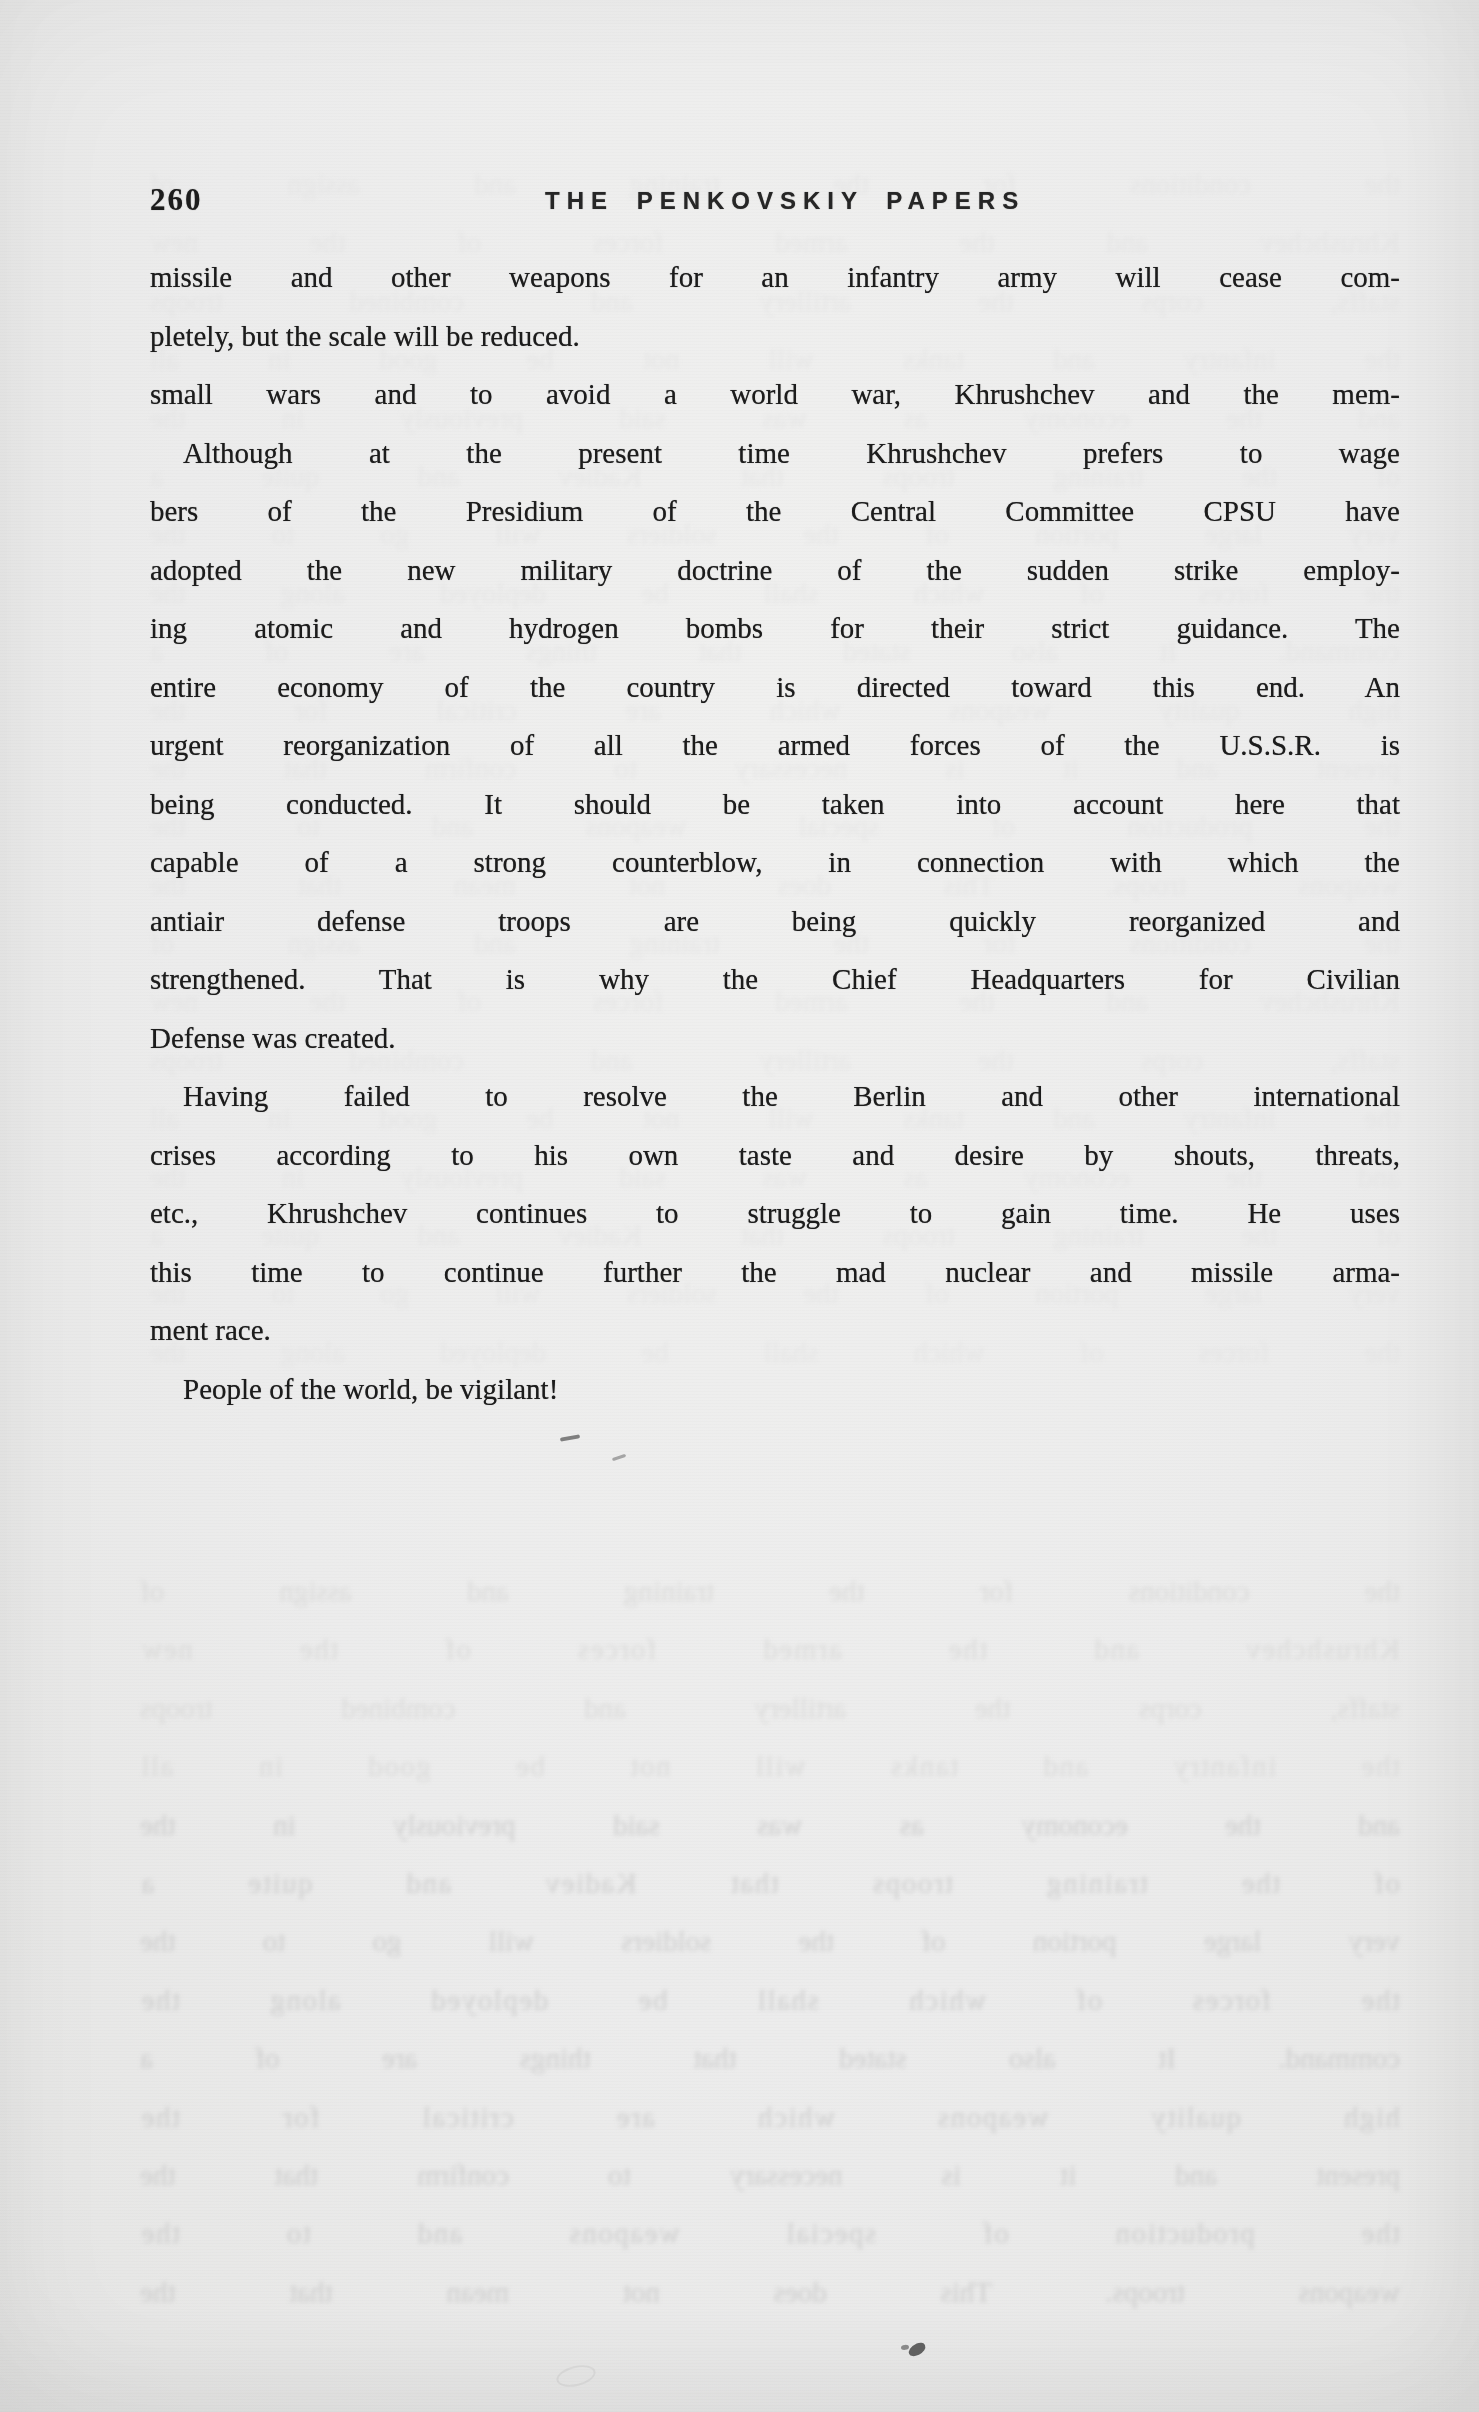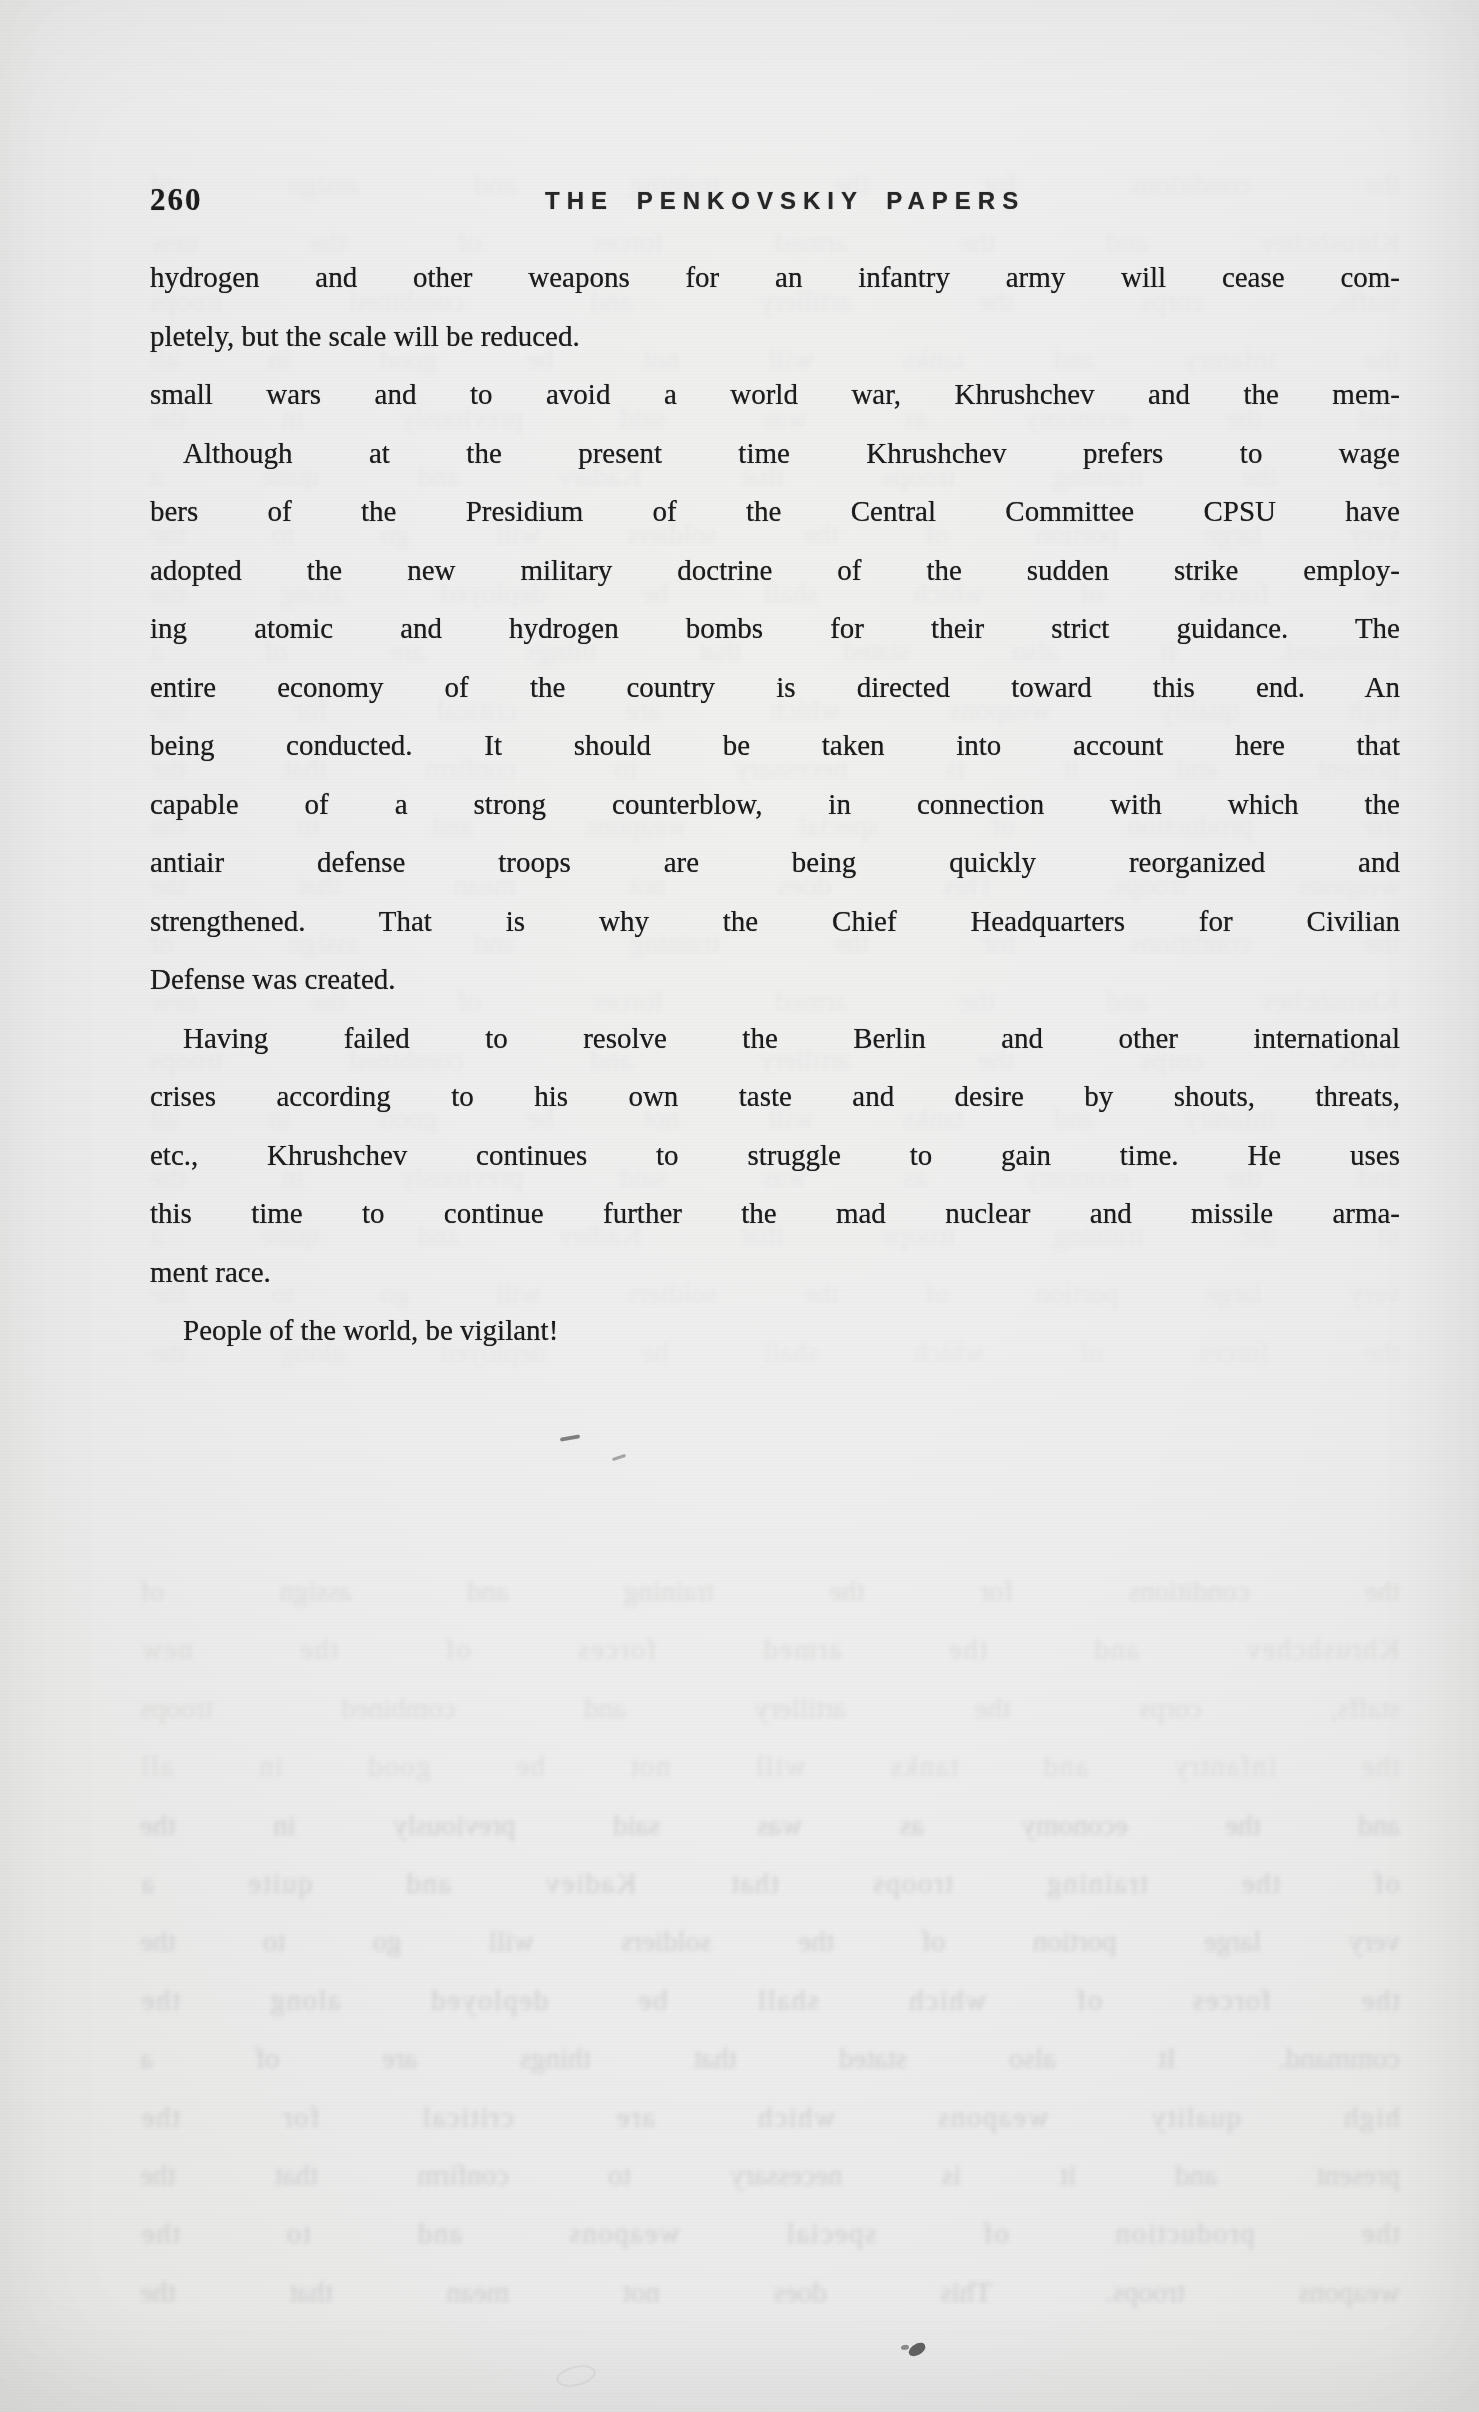--- a/index.html
+++ b/index.html
@@ -144,28 +144,29 @@
       <div class="gline">very large portion of the soldiers will go to the</div>
       <div class="gline">the forces of which shall be deployed along the</div>
     </div>
 
   <div class="header">
     <span class="page-number">260</span>
     <span class="running-head">THE PENKOVSKIY PAPERS</span>
   </div>
 
   <div class="textblock">
-      <div class="line">hydrogen and other weapons for an infantry army will cease com-</div>
+      <div class="line">missile and other weapons for an infantry army will cease com-</div>
       <div class="line last">pletely, but the scale will be reduced.</div>
       <div class="line">small wars and to avoid a world war, Khrushchev and the mem-</div>
       <div class="line indent">Although at the present time Khrushchev prefers to wage</div>
       <div class="line">bers of the Presidium of the Central Committee CPSU have</div>
       <div class="line">adopted the new military doctrine of the sudden strike employ-</div>
       <div class="line">ing atomic and hydrogen bombs for their strict guidance. The</div>
       <div class="line">entire economy of the country is directed toward this end. An</div>
+      <div class="line">urgent reorganization of all the armed forces of the U.S.S.R. is</div>
       <div class="line">being conducted. It should be taken into account here that</div>
       <div class="line">capable of a strong counterblow, in connection with which the</div>
       <div class="line">antiair defense troops are being quickly reorganized and</div>
       <div class="line">strengthened. That is why the Chief Headquarters for Civilian</div>
       <div class="line last">Defense was created.</div>
       <div class="line indent">Having failed to resolve the Berlin and other international</div>
       <div class="line">crises according to his own taste and desire by shouts, threats,</div>
       <div class="line">etc., Khrushchev continues to struggle to gain time. He uses</div>
       <div class="line">this time to continue further the mad nuclear and missile arma-</div>
       <div class="line last">ment race.</div>

